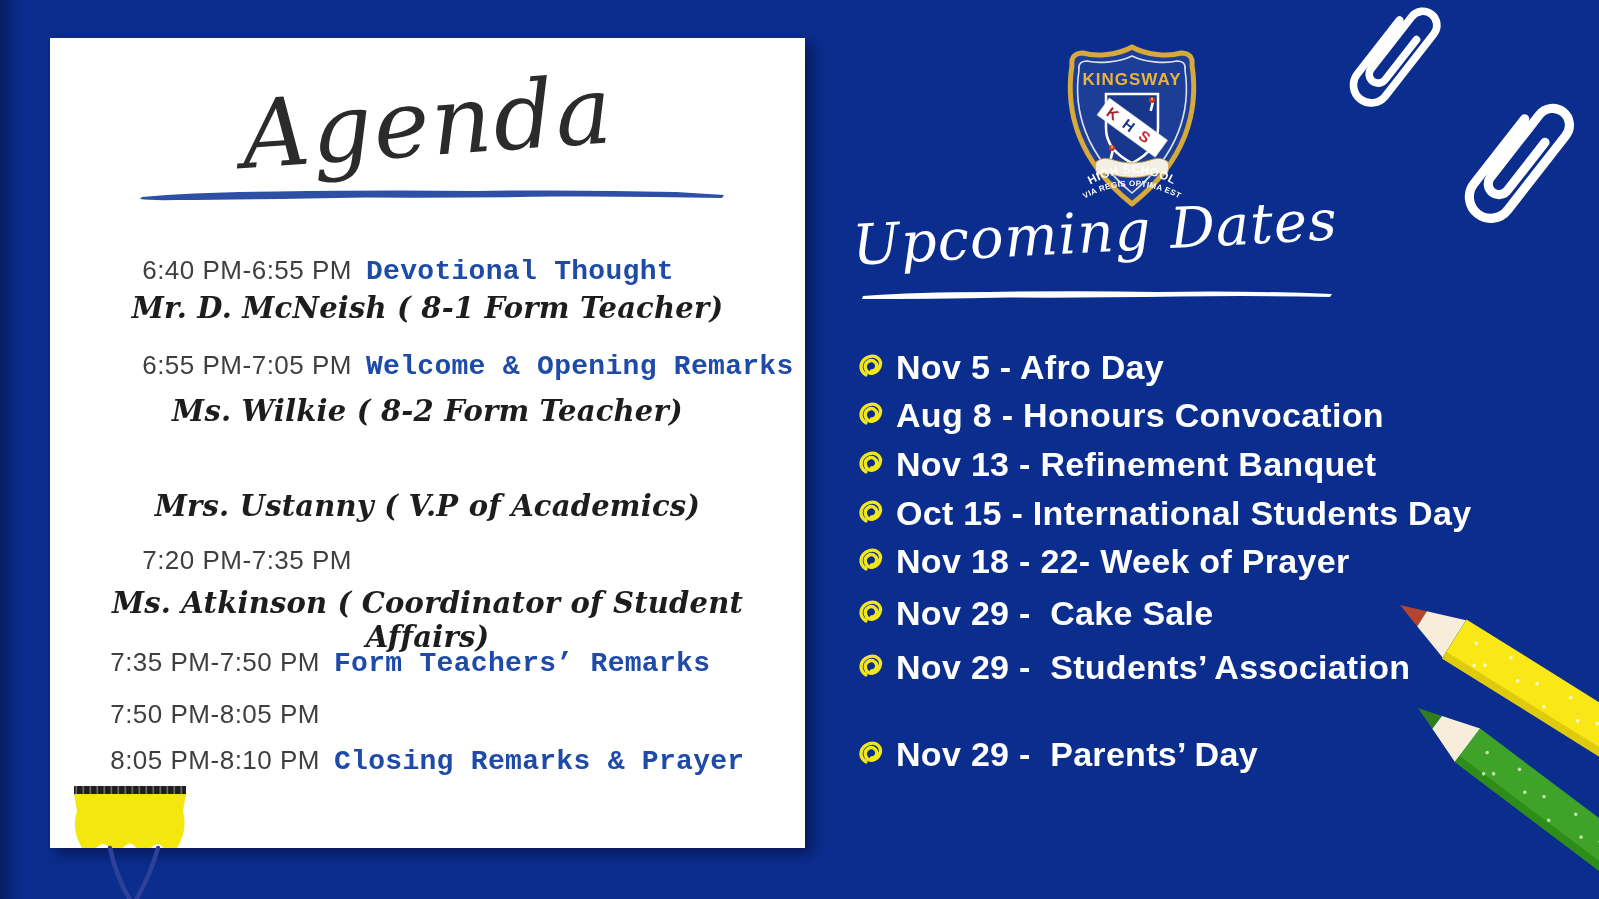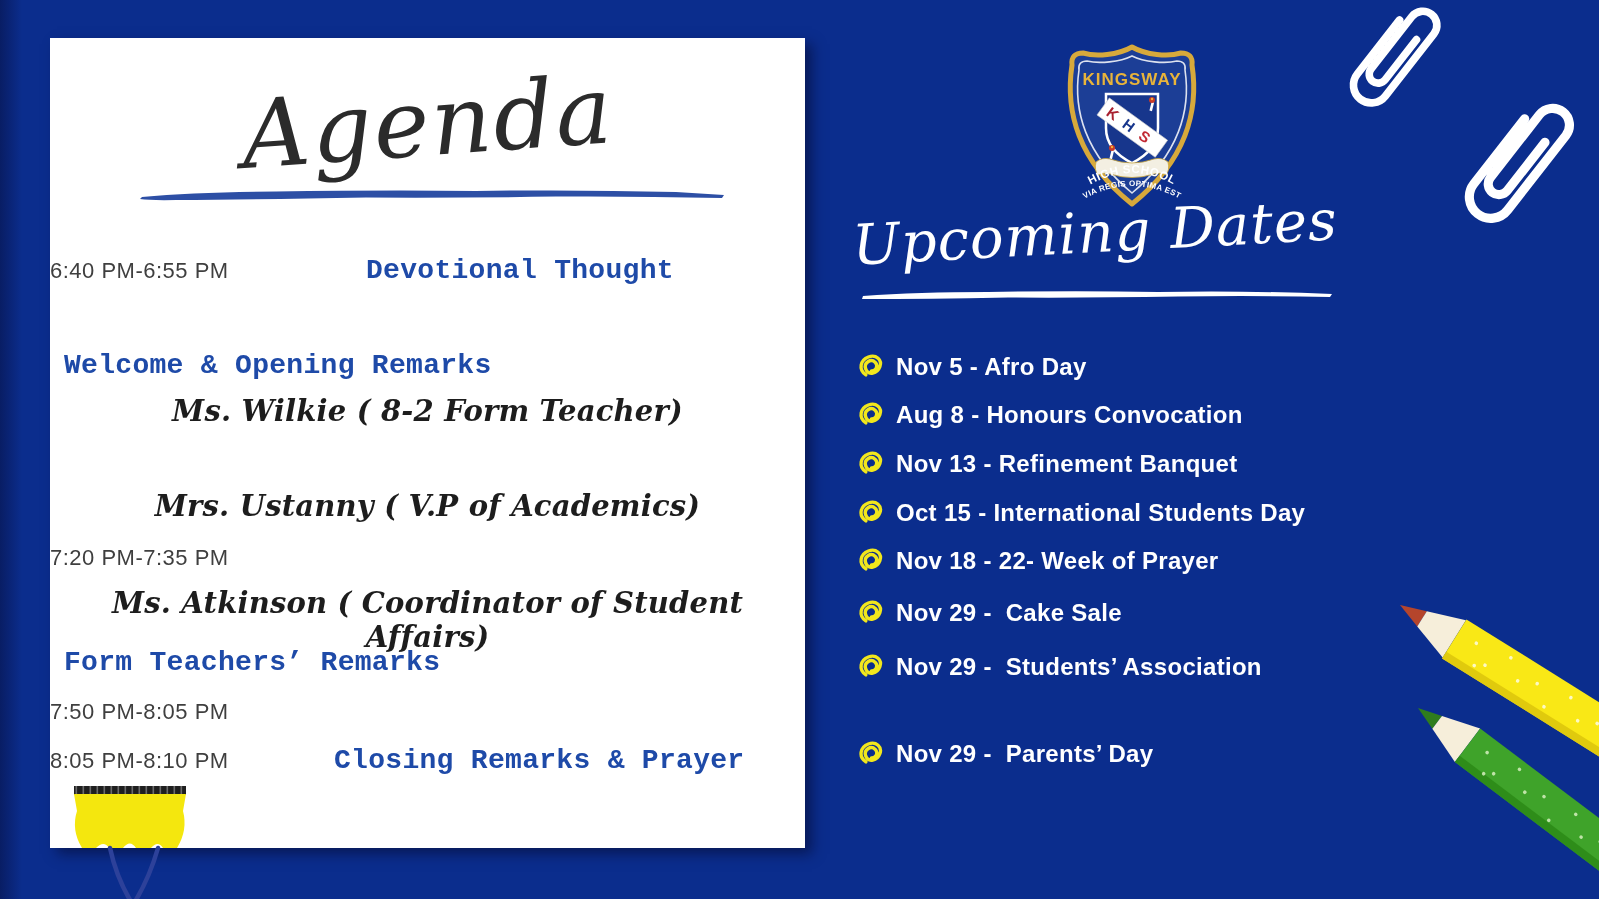--- a/index.html
+++ b/index.html
@@ -18,38 +18,38 @@
 
   
   .card{position:absolute;left:50px;top:38px;width:755px;height:810px;
     background:var(--card);box-shadow:7px 6px 12px rgba(6,10,45,.55);}
   .script-title{font-family:"DejaVu Serif",serif;font-style:italic;font-weight:400;}
   .agenda-title{position:absolute;left:0;top:30px;width:100%;text-align:center;
     font-size:94px;color:#2b2b2b;transform:rotate(-4deg);letter-spacing:2px;}
   .agenda-underline{position:absolute;left:86px;top:148px;}
 
   .a-row{position:absolute;left:0;width:100%;display:flex;align-items:baseline;}
-  .a-time{display:inline-block;width:302px;font-size:22px;
+  .a-time{display:inline-block;width:302px;text-align:right;font-size:26px;
     color:var(--time-gray);letter-spacing:.5px;}
   .a-row.shift .a-time{width:270px;}
   .a-title{margin-left:14px;font-size:28px;font-weight:700;color:var(--accent-blue);
     letter-spacing:.3px;font-family:Liberation Mono, monospace;}
   .a-presenter{position:absolute;left:0;width:100%;text-align:center;
     font-family:"DejaVu Serif",serif;font-style:italic;font-weight:700;
     font-size:29px;color:var(--ink);letter-spacing:.2px;}
 
   
   .crest{position:absolute;left:1062px;top:44px;}
   .upcoming-title{position:absolute;left:845px;top:200px;width:500px;text-align:center;
     font-size:56px;color:#ffffff;transform:rotate(-3deg);letter-spacing:1px;}
   .upcoming-underline{position:absolute;left:858px;top:287px;}
 
   .u-row{position:absolute;left:856px;display:flex;align-items:flex-start;}
   .u-bullet{width:30px;height:30px;margin-top:5px;flex:0 0 auto;}
-  .u-text{margin-left:10px;font-size:24px;font-weight:700;color:#ffffff;
+  .u-text{margin-left:10px;font-size:34px;font-weight:700;color:#ffffff;
     line-height:40px;letter-spacing:.3px;white-space:pre;}
   .u-line2{padding-left:97px;}
 
   
   .paperclip{position:absolute;}
   .pencils{position:absolute;left:1340px;top:560px;overflow:visible;}
   .binderclip{position:absolute;left:64px;top:784px;z-index:5;overflow:visible;}
 </style>
 </head>
 <body>
@@ -62,34 +62,37 @@
 
     <svg class="agenda-underline" width="592" height="18" viewBox="0 0 592 18">
       <path fill="var(--underline-blue)" d="M6 11 Q60 6 140 5.5 Q250 4 340 5 Q440 3.5 540 6 L588 9
         L586 12 Q500 10 420 10.5 Q330 12 230 11.5 Q120 13.5 40 14 Q14 14.5 4 13 Z"></path>
     </svg>
 
     <div class="a-row" style="top:217px">
       <span class="a-time">6:40 PM-6:55 PM</span>
       <span class="a-title">Devotional Thought</span>
     </div>
+    <div class="a-presenter" style="top:253px">Mr. D. McNeish ( 8-1 Form Teacher)</div>
 
     <div class="a-row" style="top:312px">
+      <span class="a-time">6:55 PM-7:05 PM</span>
       <span class="a-title">Welcome &amp; Opening Remarks</span>
     </div>
     <div class="a-presenter" style="top:356px">Ms. Wilkie ( 8-2 Form Teacher)</div>
 
     <div class="a-presenter" style="top:451px">Mrs. Ustanny ( V.P of Academics)</div>
 
     <div class="a-row" style="top:507px">
       <span class="a-time">7:20 PM-7:35 PM</span>
     </div>
     <div class="a-presenter" style="top:548px">Ms. Atkinson ( Coordinator of Student Affairs)</div>
 
     <div class="a-row shift" style="top:609px">
+      <span class="a-time">7:35 PM-7:50 PM</span>
       <span class="a-title">Form Teachers’ Remarks</span>
     </div>
     <div class="a-row shift" style="top:661px">
       <span class="a-time">7:50 PM-8:05 PM</span>
     </div>
     <div class="a-row shift" style="top:707px">
       <span class="a-time">8:05 PM-8:10 PM</span>
       <span class="a-title">Closing Remarks &amp; Prayer</span>
     </div>
   </div>

